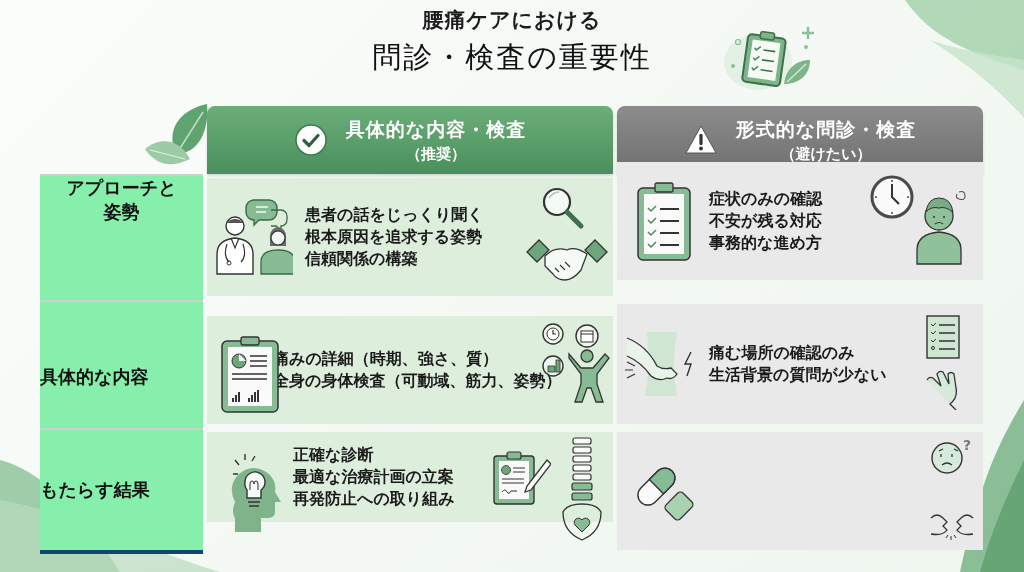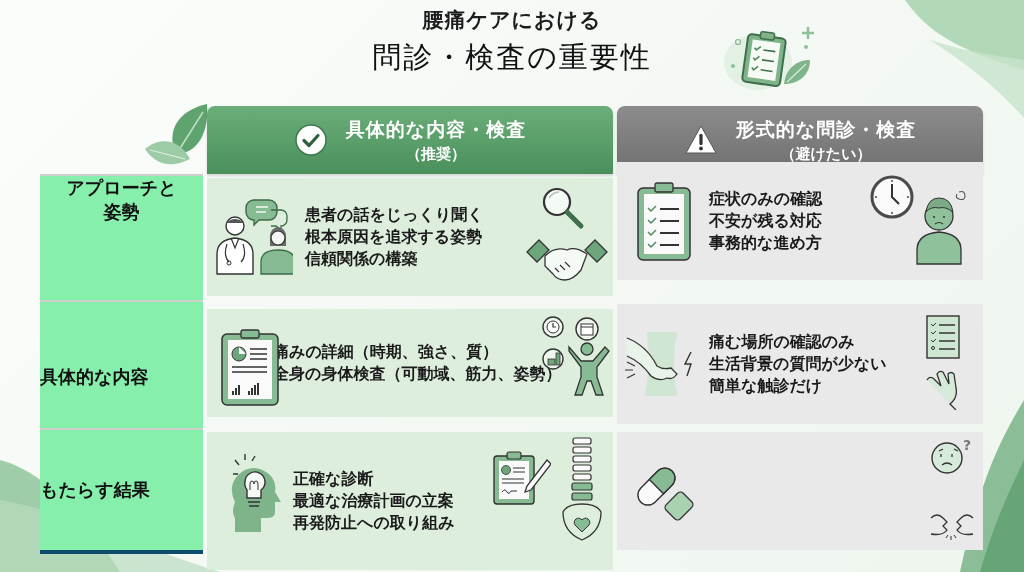--- a/index.html
+++ b/index.html
@@ -170,21 +170,21 @@
     <path d="M21 30 v2 M31 30 v2" stroke="#333" stroke-width="1.5"></path>
     <path d="M22 38 q4 -3 8 0" stroke="#333" stroke-width="1.2" fill="none"></path>
     <path d="M4 78 v-14 q0 -16 22 -18 q22 2 22 18 v14 z" fill="#8fc19b" stroke="#333" stroke-width="1.3"></path>
     <path d="M46 6 q6 -2 6 4 q0 5 -6 3 q-4 -1 -2 -5" fill="none" stroke="#555" stroke-width="1.1"></path>
   </svg>
 </div>
 
 <div class="row-label" style="top:300px;height:152px;">
   <span>具体的な内容</span>
 </div>
-<div class="cell good" style="top:309px;height:108px;">
+<div class="cell good" style="top:316px;height:108px;">
   <svg class="ico" style="left:12px;top:18px;" width="62" height="80" viewBox="0 0 62 80">
     <rect x="3" y="7" width="56" height="71" rx="5" fill="#86bb93" stroke="#333" stroke-width="1.5"></rect>
     <rect x="9" y="13" width="44" height="59" fill="#fafafa"></rect>
     <rect x="22" y="3" width="18" height="8" rx="2" fill="#86bb93" stroke="#333" stroke-width="1.3"></rect>
     <circle cx="20" cy="27" r="7" fill="#6ea67c" stroke="#333"></circle>
     <path d="M20 20 v7 h7" fill="#fafafa"></path>
     <path d="M31 22 h17 M31 27 h17 M31 32 h17 M13 40 h35 M13 45 h35" stroke="#333" stroke-width="1.3"></path>
     <path d="M14 68 v-4 M17 68 v-7 M20 68 v-10 M30 68 v-4 M33 68 v-7 M36 68 v-10 M39 68 v-12" stroke="#333" stroke-width="2"></path>
   </svg>
   <div class="lines" style="margin-left:66px;">
@@ -210,37 +210,36 @@
 <div class="cell bad" style="top:304px;height:120px;">
   <svg class="ico" style="left:8px;top:22px;" width="80" height="76" viewBox="0 0 80 76">
     <path d="M22 6 h30 q-6 30 0 64 h-32 q6 -30 2 -64 z" fill="#cfe6d3"></path>
     <path d="M2 12 q20 8 30 28 q6 4 14 2 l6 6 q-4 6 -10 4 q-8 4 -16 -2 q-10 -14 -24 -20" fill="#e8f3e9" stroke="#333" stroke-width="1.3"></path>
     <path d="M0 44 h8 M2 52 l8 -4 M2 36 l8 4" stroke="#333" stroke-width="1.2"></path>
     <path d="M66 26 l-6 12 h6 l-4 12" stroke="#333" stroke-width="1.4" fill="none"></path>
   </svg>
   <div class="lines" style="margin-left:92px;">
     <div class="line">痛む場所の確認のみ</div>
     <div class="line">生活背景の質問が少ない</div>
-    <div class="line">簡単な触診だけ</div>
   </div>
   <svg class="ico" style="left:308px;top:10px;" width="36" height="46" viewBox="0 0 36 46">
     <rect x="2" y="2" width="32" height="42" fill="#cfe6d3" stroke="#333" stroke-width="1.4"></rect>
     <path d="M6 10 l2 2 3 -3 M6 18 l2 2 3 -3 M6 26 l2 2 3 -3" stroke="#333" stroke-width="1" fill="none"></path>
     <circle cx="8" cy="34" r="1.5" fill="none" stroke="#333"></circle>
     <path d="M14 11 h16 M14 19 h16 M14 27 h16 M14 35 h16" stroke="#333" stroke-width="1.4"></path>
   </svg>
   <svg class="ico" style="left:306px;top:66px;" width="46" height="40" viewBox="0 0 46 40">
     <path d="M4 10 q2 -4 6 -2 l8 8 l-4 -12 q2 -4 6 -2 l6 12 l-1 -10 q3 -3 6 0 l2 14 q2 10 -6 16 l6 6" fill="#d5ead8" stroke="#333" stroke-width="1.3"></path>
   </svg>
 </div>
 
 <div class="row-label last" style="top:428px;height:126px;">
   <span>もたらす結果</span>
 </div>
-<div class="cell good" style="top:432px;height:138px;">
+<div class="cell good" style="top:432px;height:90px;">
   <svg class="ico" style="left:22px;top:20px;" width="52" height="82" viewBox="0 0 52 82">
     <path d="M6 8 l4 5 M16 2 v6 M26 4 l-3 5 M4 22 h5" stroke="#333" stroke-width="1.4"></path>
     <path d="M6 50 q-8 -16 4 -28 q14 -12 30 0 q8 8 6 18 l6 10 h-6 v10 q0 6 -8 6 h-6 v14 h-26 v-14 q-4 -6 0 -16z" fill="#7fb48b"></path>
     <path d="M16 30 a10 10 0 1 1 16 8 v8 h-14 v-8 a10 10 0 0 1 -2 -8z" fill="#f6faf6" stroke="#333" stroke-width="1.4"></path>
     <path d="M19 50 h12 M20 54 h10" stroke="#333" stroke-width="1.4"></path>
     <path d="M21 38 v-6 q0 -3 2 -3 q2 0 2 3 q0 -3 2 -3 q2 0 2 3 v6" stroke="#333" stroke-width="1" fill="none"></path>
   </svg>
   <div class="lines" style="margin-left:86px;">
     <div class="line">正確な診断</div>
     <div class="line">最適な治療計画の立案</div>

